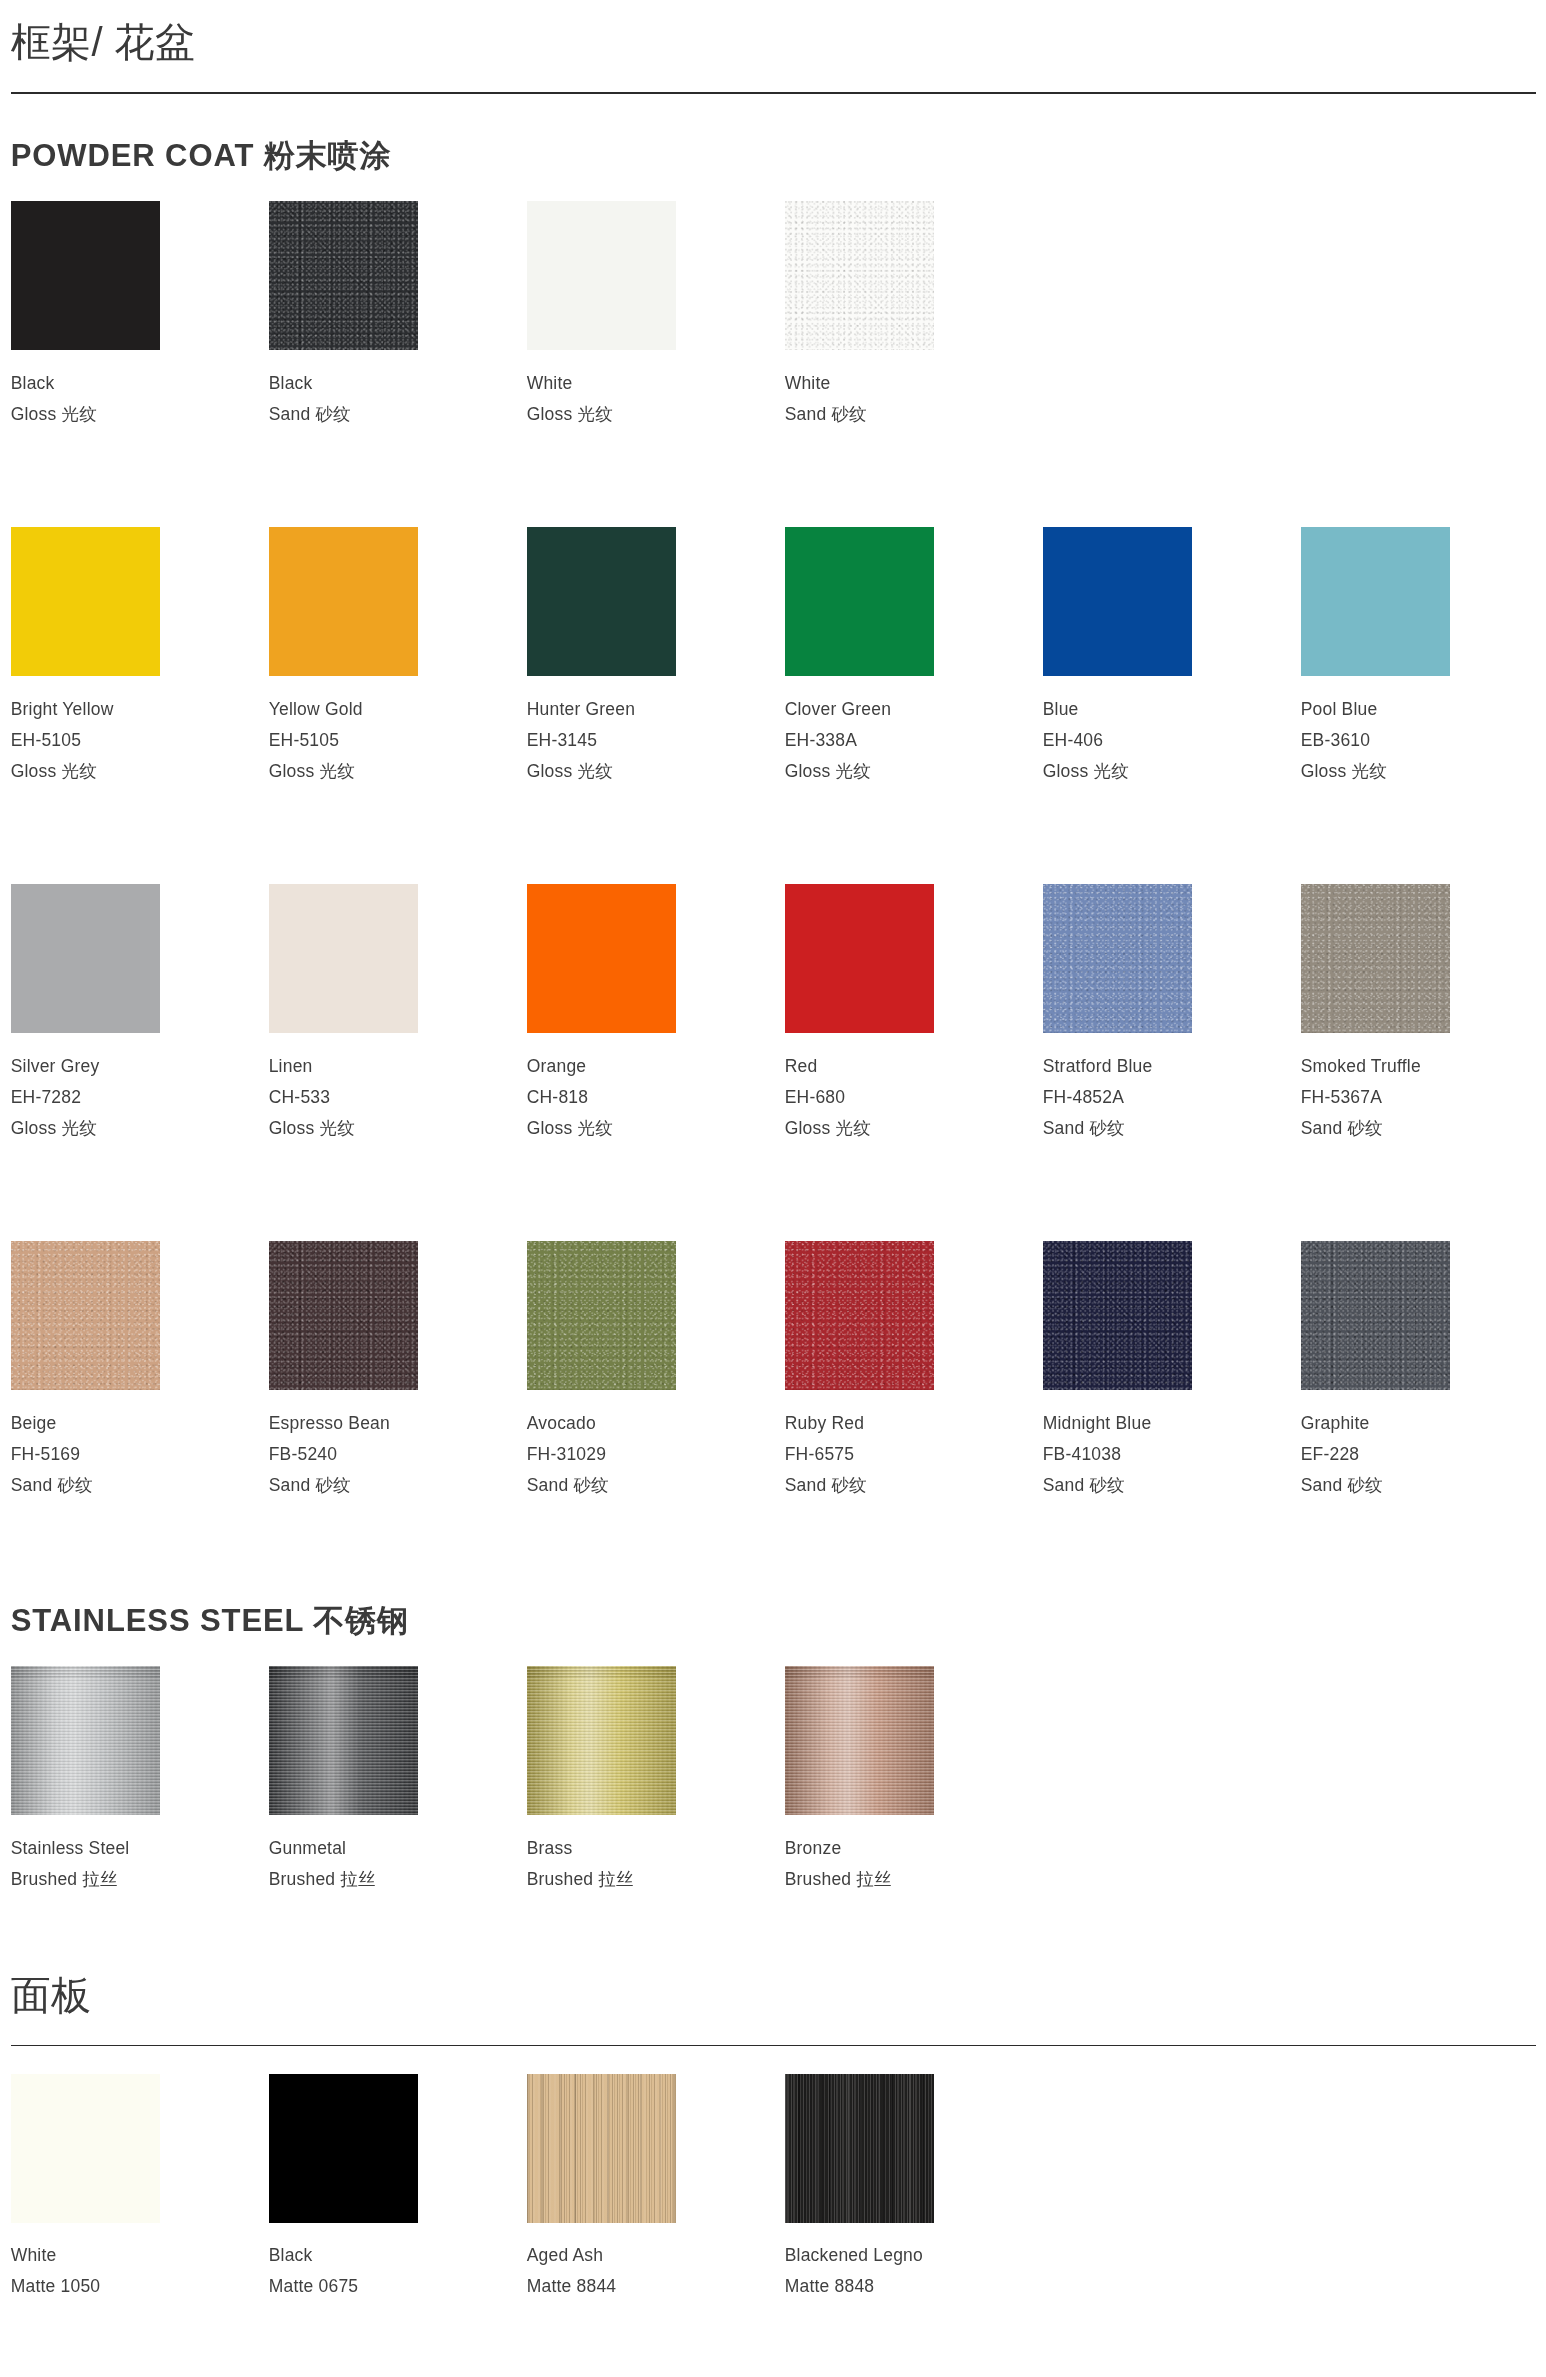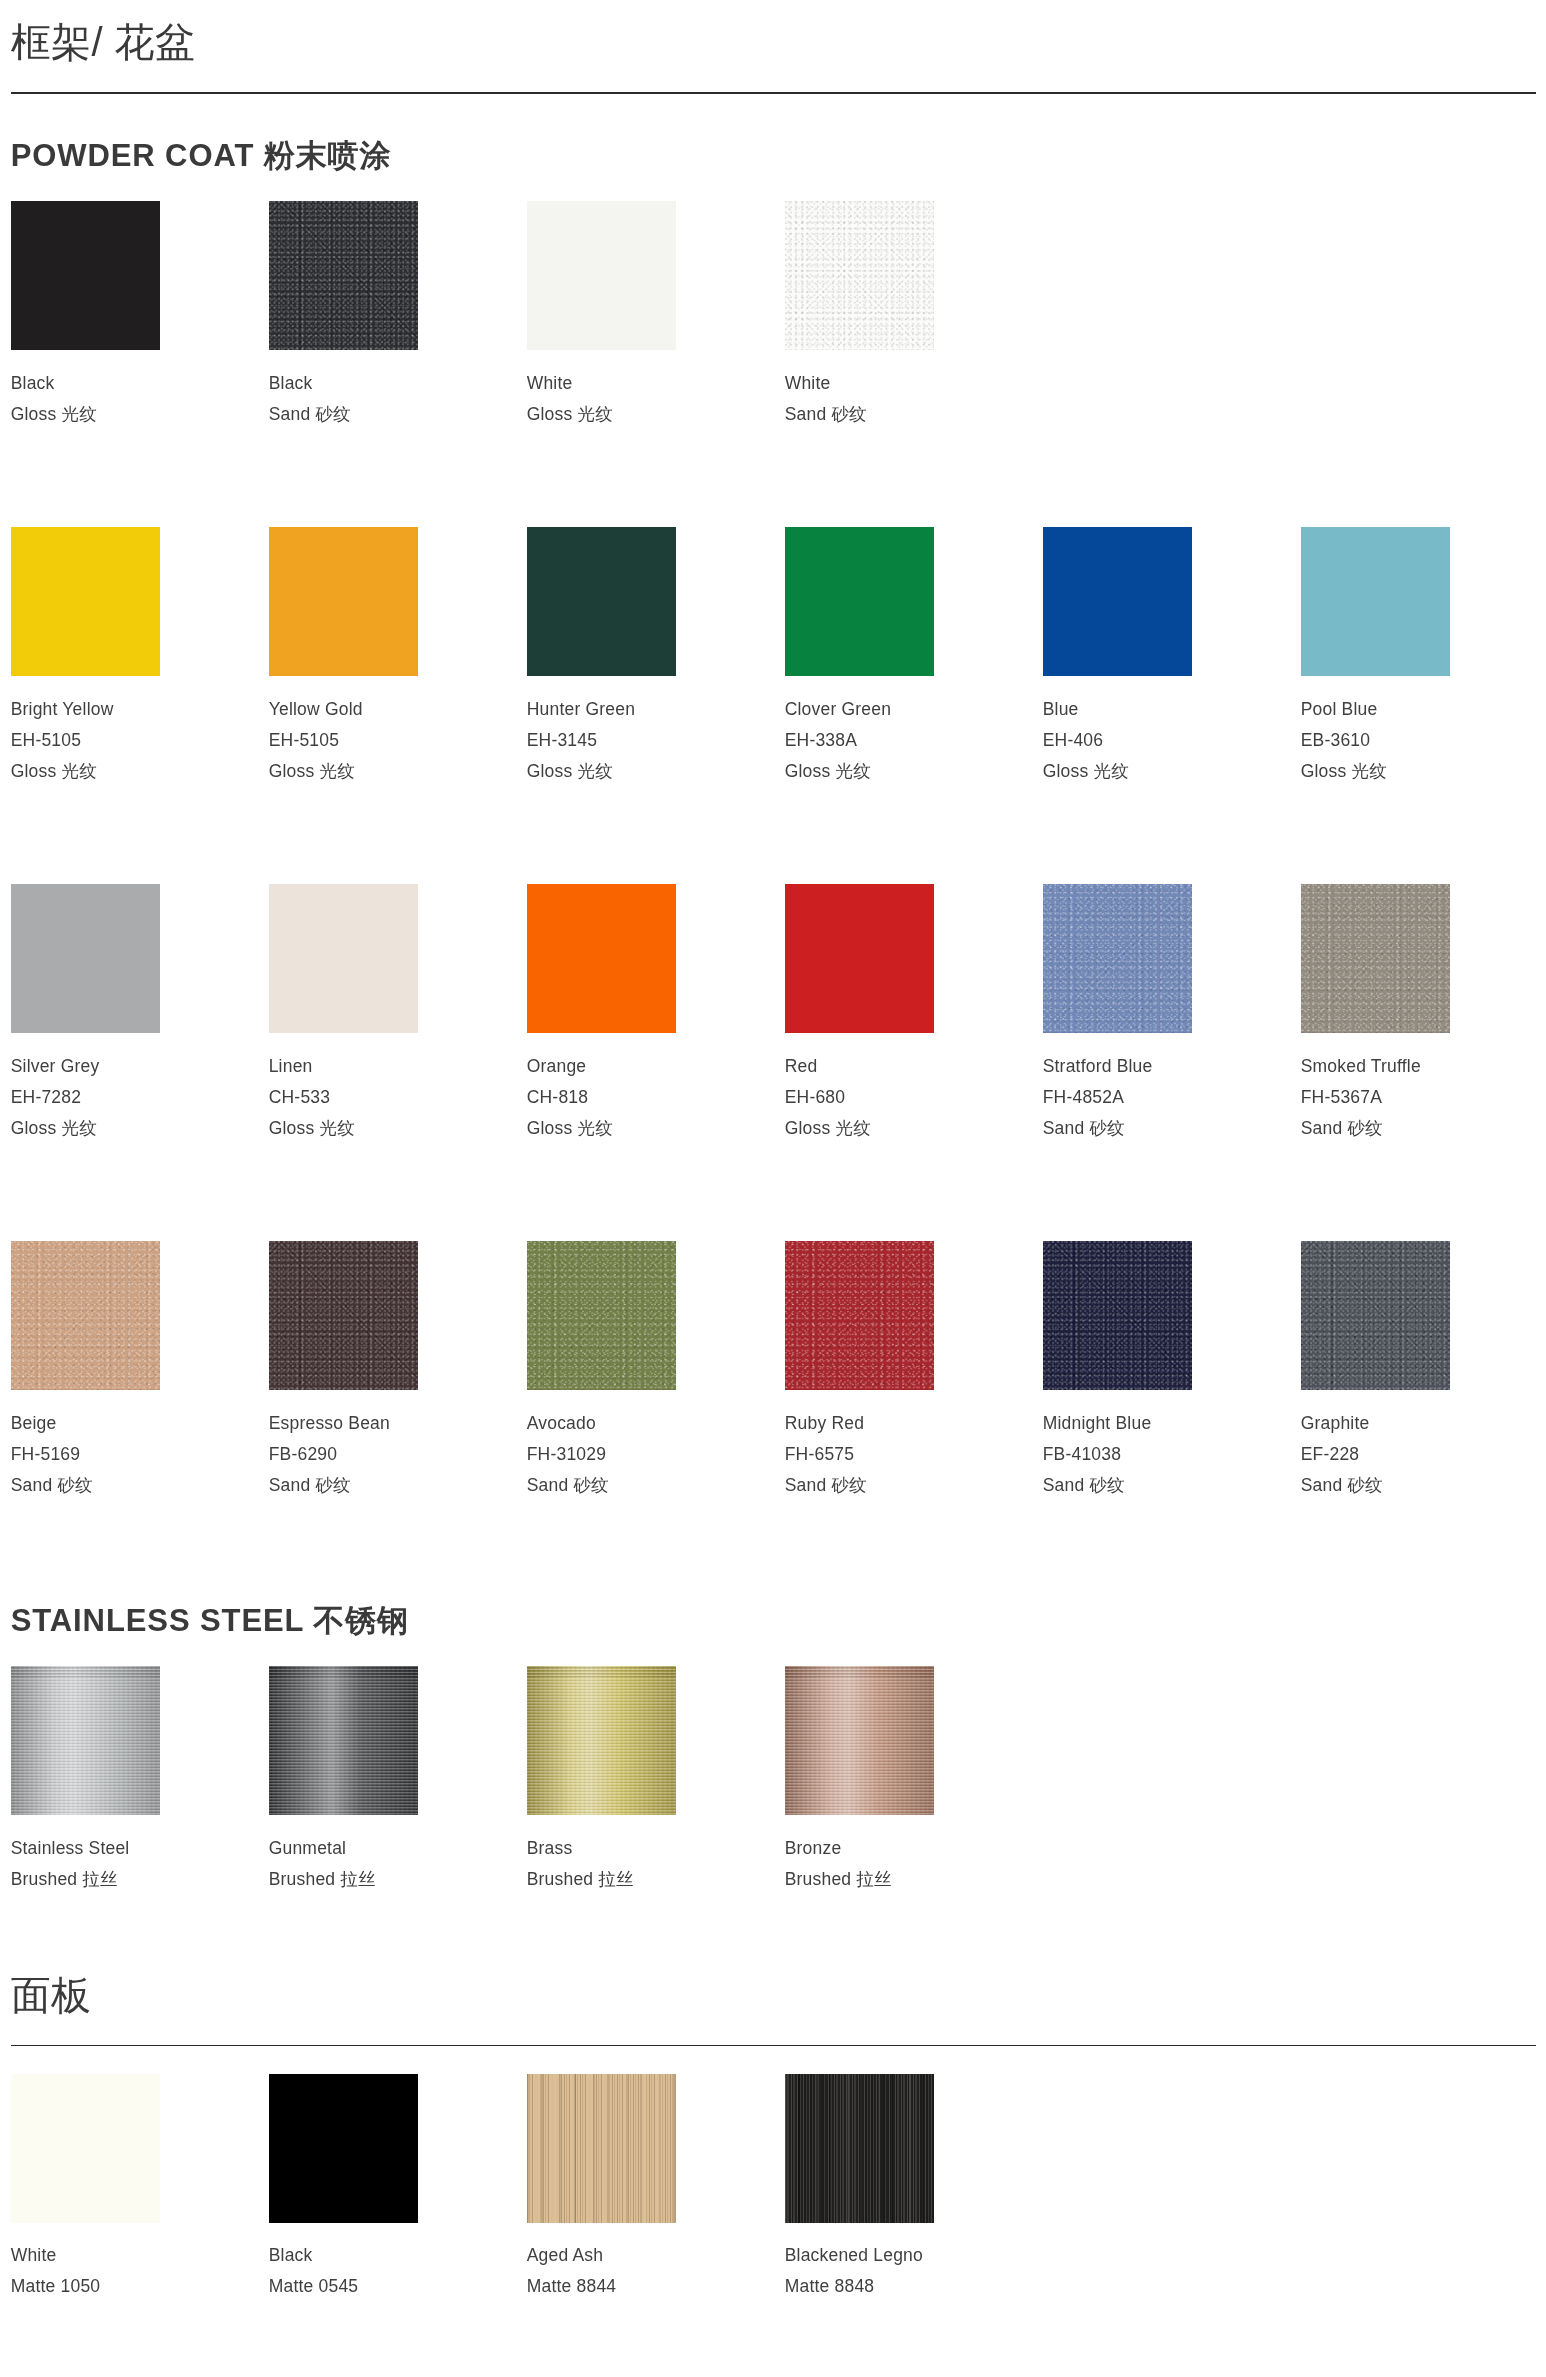--- a/index.html
+++ b/index.html
@@ -363,21 +363,21 @@
             <div class="labels">
               <div>Beige</div>
               <div>FH-5169</div>
               <div>Sand 砂纹</div>
             </div>
           </div>
           <div class="cell">
             <div class="swatch tex-sand-dark" style="background: rgb(67, 50, 52);"></div>
             <div class="labels">
               <div>Espresso Bean</div>
-              <div>FB-6290</div>
+              <div>FB-5240</div>
               <div>Sand 砂纹</div>
             </div>
           </div>
           <div class="cell">
             <div class="swatch tex-sand" style="background: rgb(116, 128, 73);"></div>
             <div class="labels">
               <div>Avocado</div>
               <div>FH-31029</div>
               <div>Sand 砂纹</div>
             </div>
@@ -449,21 +449,21 @@
             <div class="swatch " style="background: rgb(252, 252, 242);"></div>
             <div class="labels">
               <div>White</div>
               <div>Matte 1050</div>
             </div>
           </div>
           <div class="cell">
             <div class="swatch " style="background: rgb(0, 0, 0);"></div>
             <div class="labels">
               <div>Black</div>
-              <div>Matte 0545</div>
+              <div>Matte 0675</div>
             </div>
           </div>
           <div class="cell">
             <div class="swatch tex-wood" style="background: rgb(217, 185, 141);"></div>
             <div class="labels">
               <div>Aged Ash</div>
               <div>Matte 8844</div>
             </div>
           </div>
           <div class="cell">

